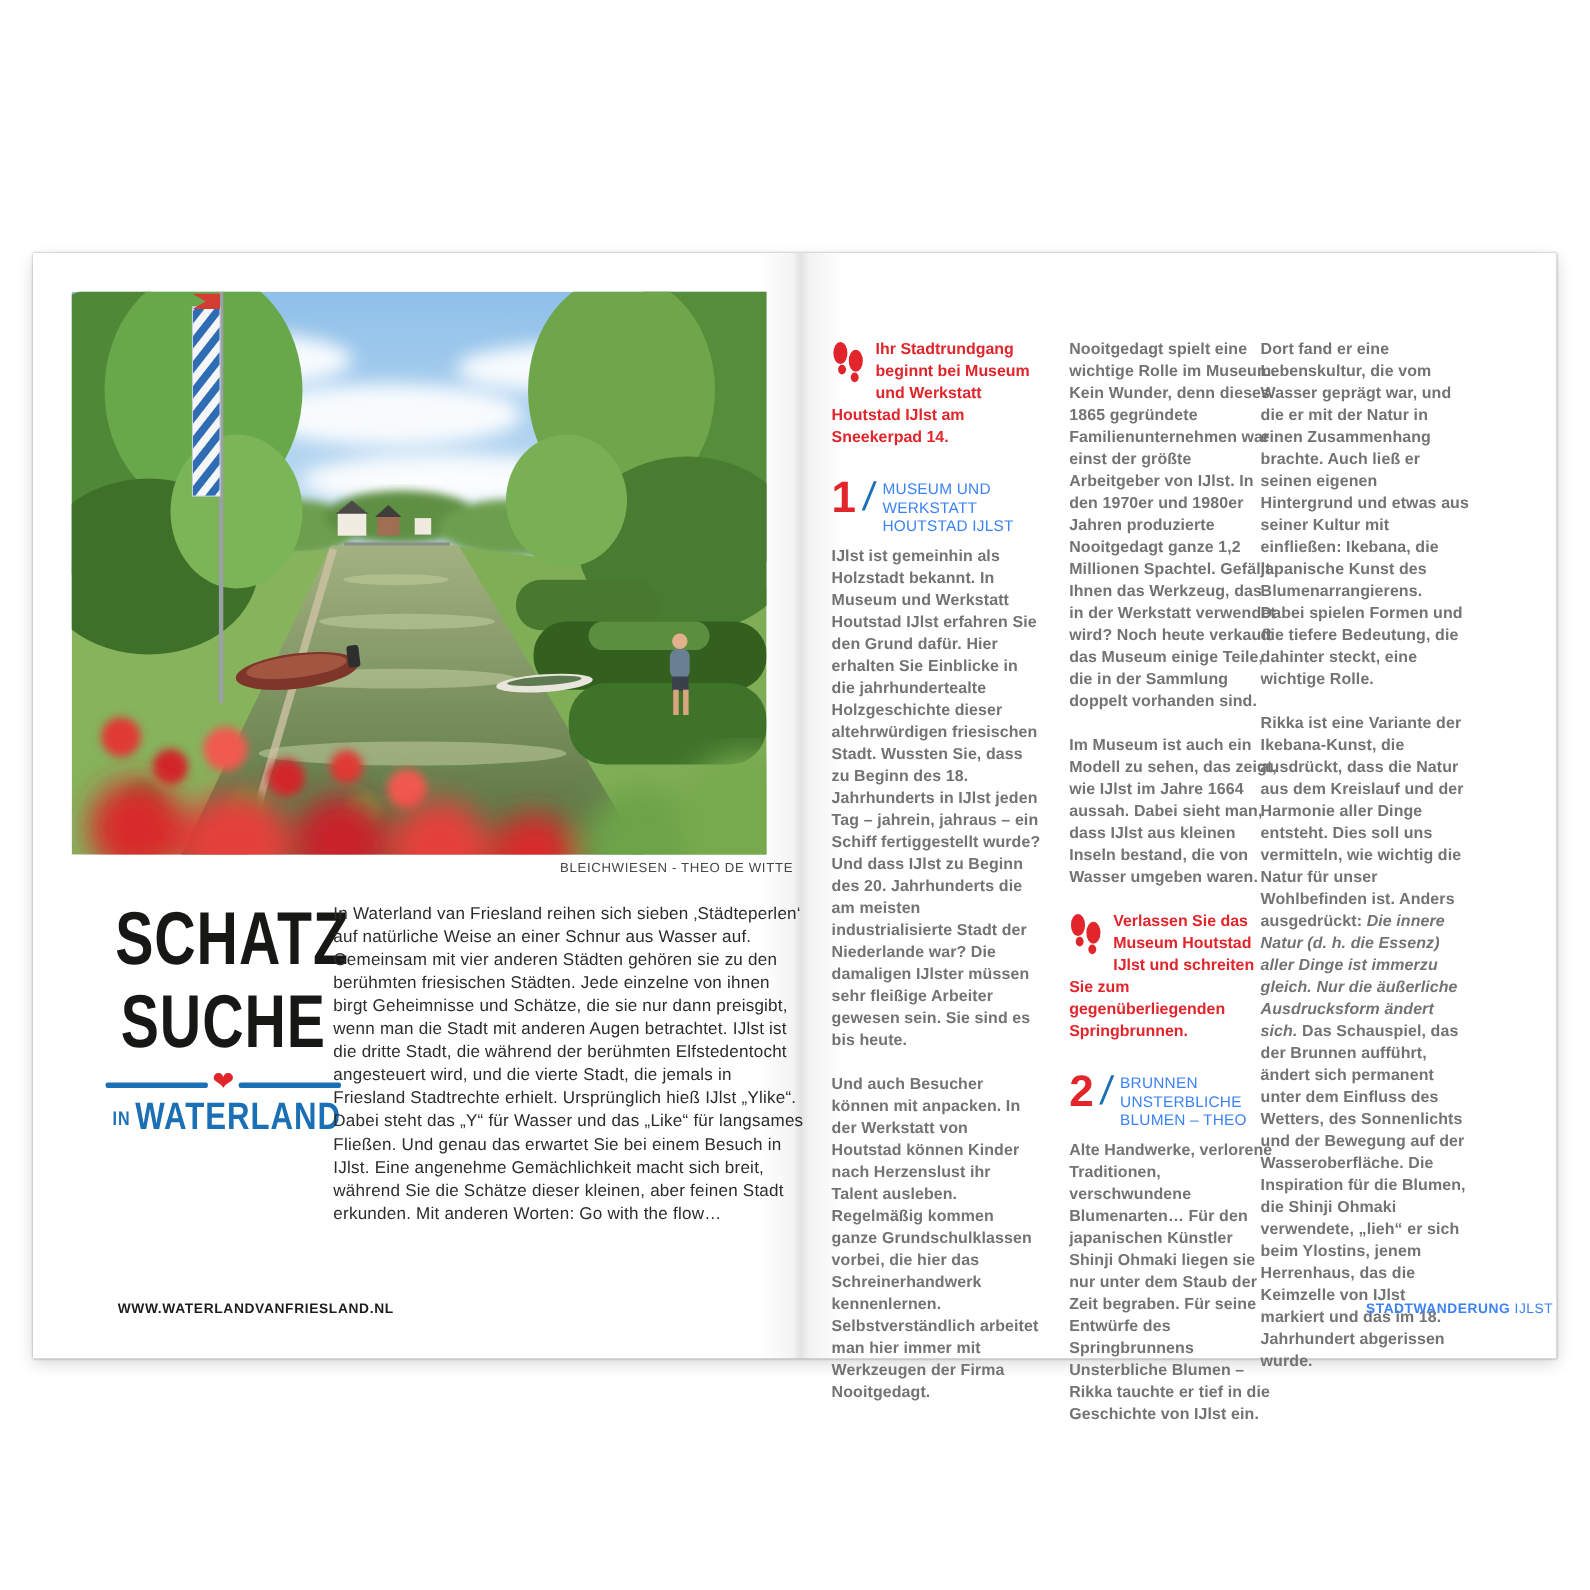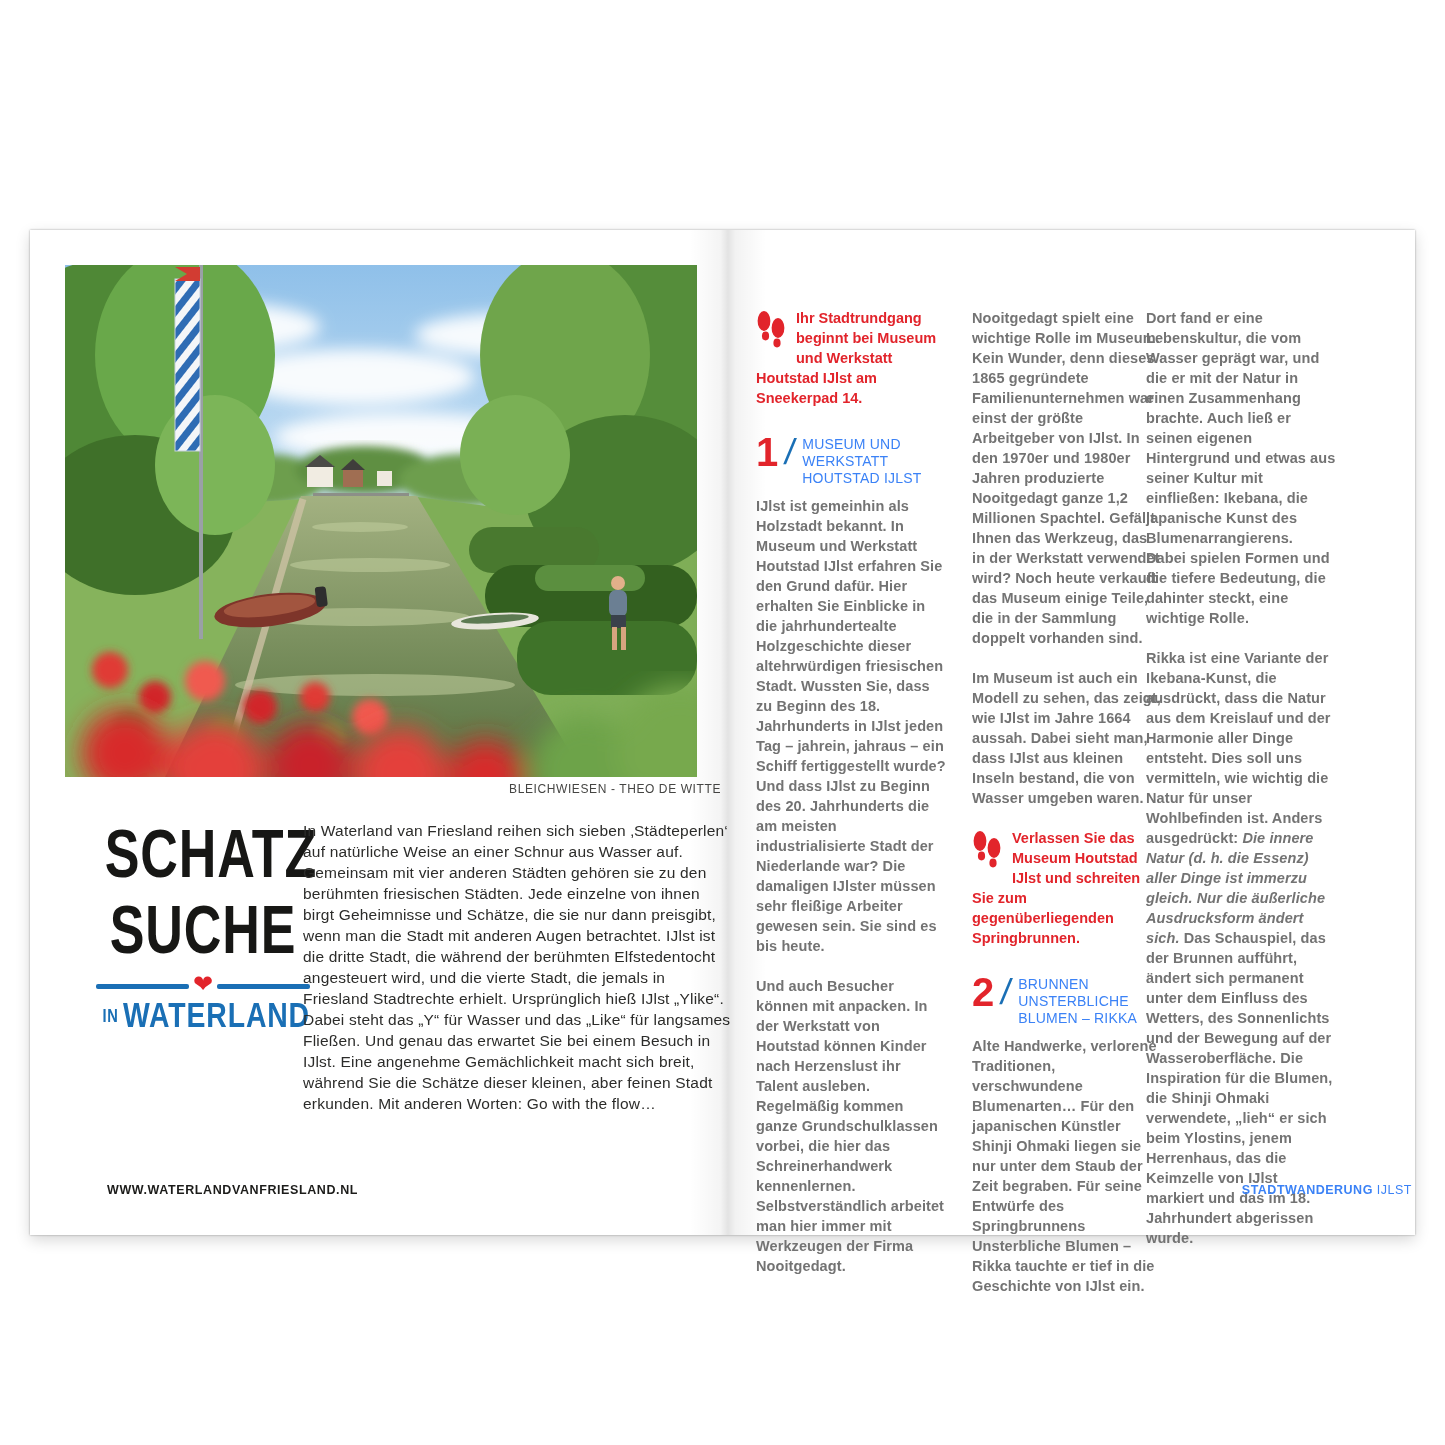--- a/index.html
+++ b/index.html
@@ -228,21 +228,21 @@
               <ellipse cx="9.5" cy="26" rx="3.6" ry="4.4"></ellipse>
             <ellipse cx="22" cy="18" rx="6.4" ry="10"></ellipse>
               <ellipse cx="21" cy="33" rx="3.6" ry="4.4"></ellipse>
           </svg>
         </span>
         <span>Verlassen Sie das Museum Houtstad IJlst und schreiten Sie zum gegenüberliegenden Springbrunnen.</span>
       </div>
       <div class="section-head">
         <span class="num">2</span>
         <span class="slash">/</span>
-        <h3>BRUNNEN UNSTERBLICHE BLUMEN – RIKKA</h3>
+        <h3>BRUNNEN UNSTERBLICHE BLUMEN – THEO</h3>
       </div>
       <p class="blue-p">Alte Handwerke, verlorene Traditionen, verschwundene Blumenarten… Für den japanischen Künstler Shinji Ohmaki liegen sie nur unter dem Staub der Zeit begraben. Für seine Entwürfe des Springbrunnens Unsterbliche Blumen – Rikka tauchte er tief in die Geschichte von IJlst ein.</p>
     </div>
 
     <div class="col col3">
       <p class="blue-p">Dort fand er eine Lebenskultur, die vom Wasser geprägt war, und die er mit der Natur in einen Zusammenhang brachte. Auch ließ er seinen eigenen Hintergrund und etwas aus seiner Kultur mit einfließen: Ikebana, die japanische Kunst des Blumenarrangierens. Dabei spielen Formen und die tiefere Bedeutung, die dahinter steckt, eine wichtige Rolle.</p>
       <p class="blue-p"><span>Rikka ist eine Variante der Ikebana-Kunst, die ausdrückt, dass die Natur aus dem Kreislauf und der Harmonie aller Dinge entsteht. Dies soll uns vermitteln, wie wichtig die Natur für unser Wohlbefinden ist. Anders ausgedrückt: </span><span class="ital">Die innere Natur (d. h. die Essenz) aller Dinge ist immerzu gleich. Nur die äußerliche Ausdrucksform ändert sich.</span><span> Das Schauspiel, das der Brunnen aufführt, ändert sich permanent unter dem Einfluss des Wetters, des Sonnenlichts und der Bewegung auf der Wasseroberfläche. Die Inspiration für die Blumen, die Shinji Ohmaki verwendete, „lieh“ er sich beim Ylostins, jenem Herrenhaus, das die Keimzelle von IJlst markiert und das im 18. Jahrhundert abgerissen wurde.</span></p>
     </div>
 
     <div class="footer-right">

